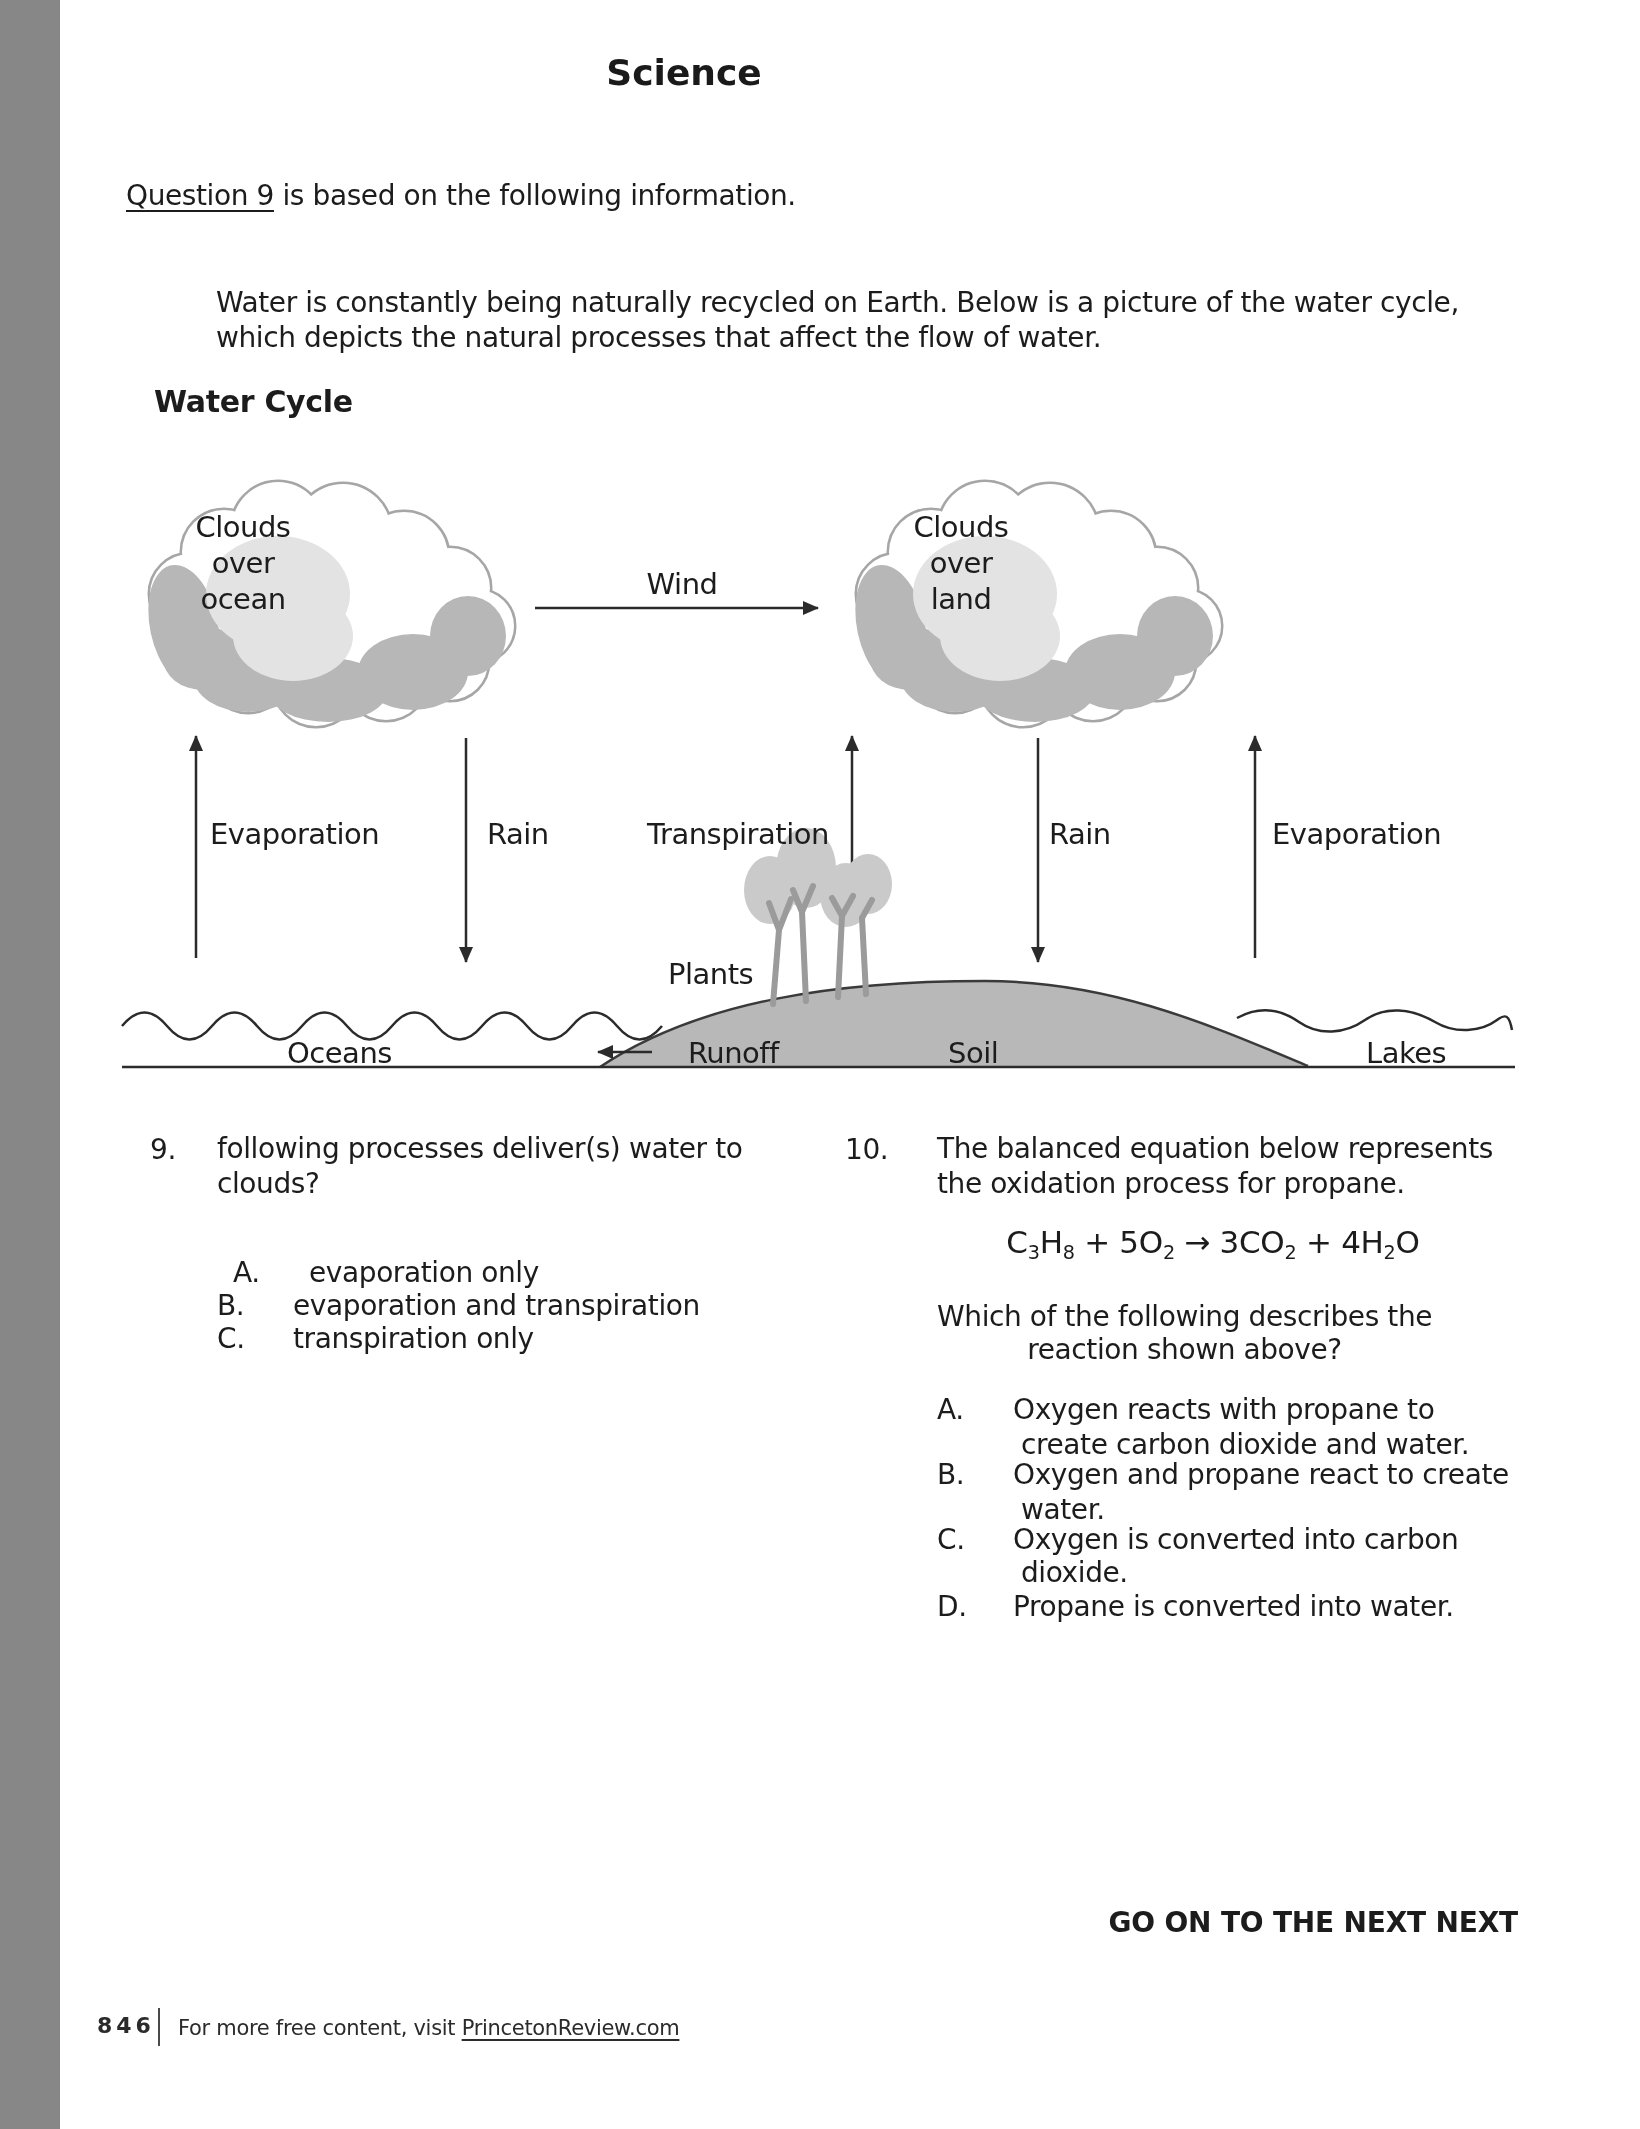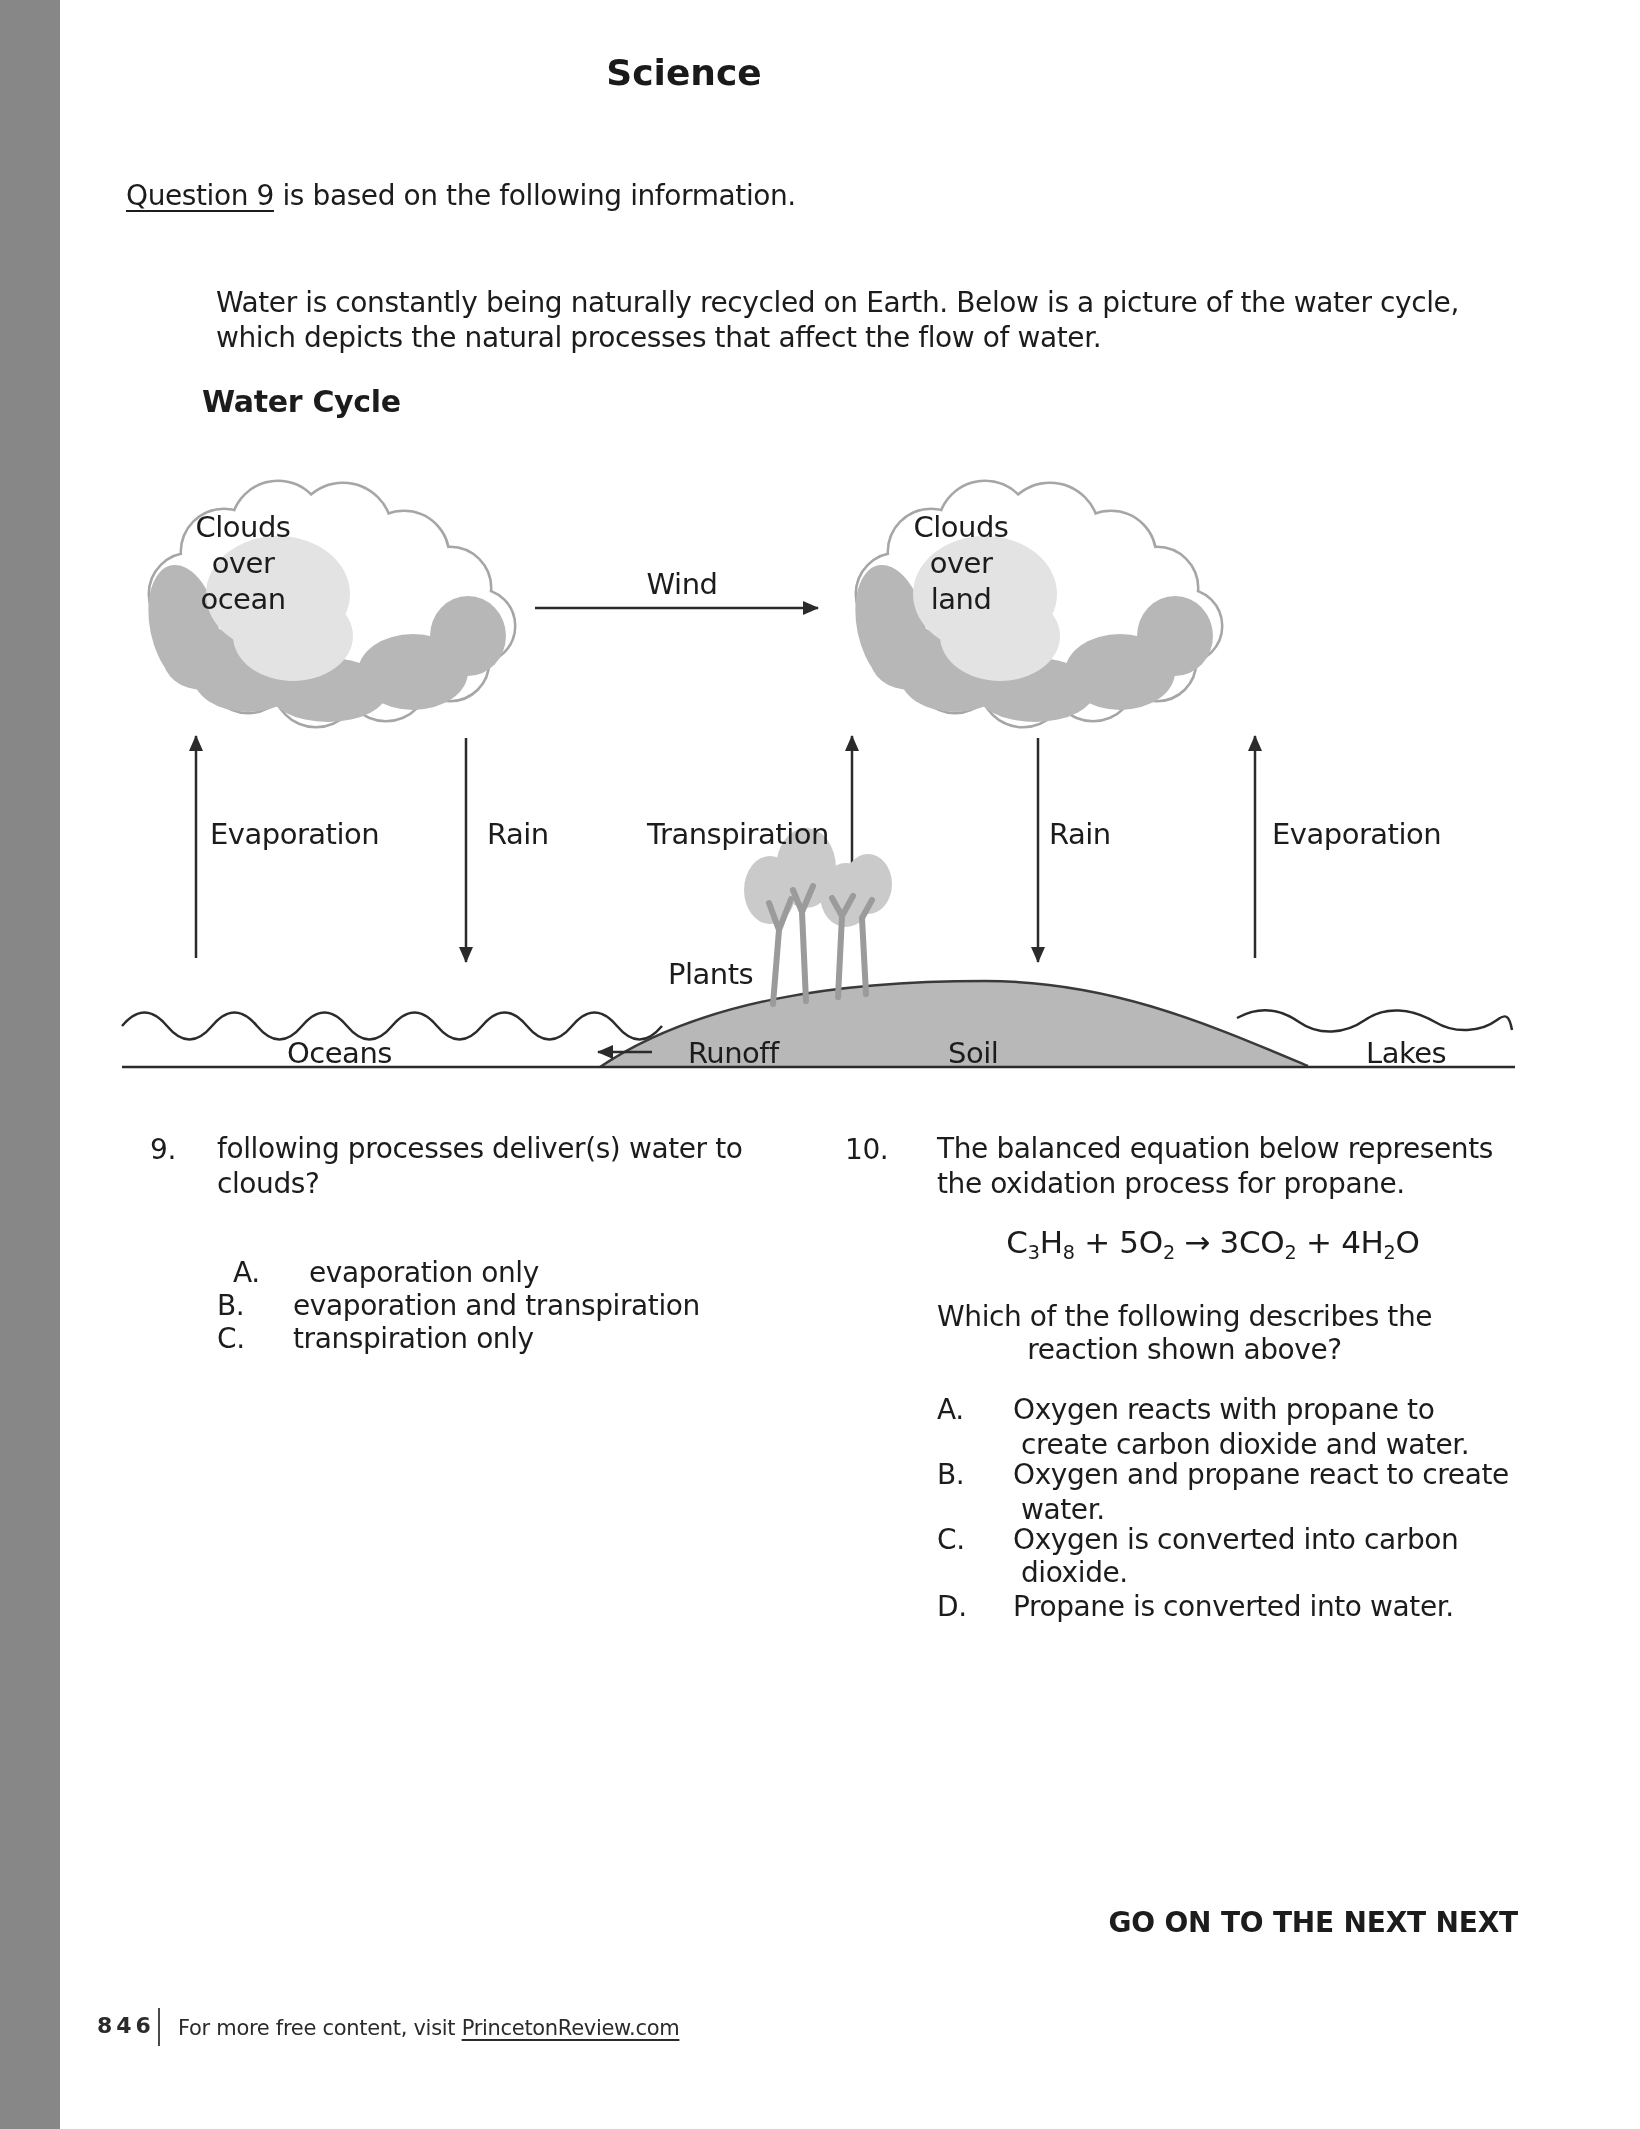--- a/index.html
+++ b/index.html
@@ -7,21 +7,21 @@
     position:relative;width:1640px;height:2129px;background:#ffffff;overflow:hidden;
     font-family:"DejaVu Sans","Liberation Sans",sans-serif;color:#1c1c1c;
   }
   .sidebar{position:absolute;left:0;top:0;width:60px;height:2129px;background:#878787;}
   .abs{position:absolute;}
   .section-title{font-size:36px;font-weight:bold;letter-spacing:0;color:#1a1a1a;
     left:0;width:1368px;text-align:center;top:52px;}
   .qref-line{left:126px;top:179px;font-size:28px;letter-spacing:-0.4px;}
   .qref-line .uline{text-decoration:underline;text-underline-offset:5px;}
   .intro-para{left:216px;top:285px;font-size:28px;line-height:35px;letter-spacing:-0.4px;}
-  .figure-title{left:154px;top:384px;font-size:30px;font-weight:bold;letter-spacing:-0.3px;margin-left:48px;}
+  .figure-title{left:154px;top:384px;font-size:30px;font-weight:bold;letter-spacing:-0.3px;}
   .diagram-label{font-size:29px;letter-spacing:-0.5px;white-space:nowrap;}
   .cloud-label{text-align:center;line-height:36px;transform:translateX(-50%);}
   .centered{transform:translateX(-50%);}
   .qnum{font-size:28px;letter-spacing:-0.4px;}
   .qprompt{font-size:28px;line-height:35px;letter-spacing:-0.4px;}
   .opt-letter{display:inline-block;width:76px;font-size:28px;letter-spacing:-0.4px;vertical-align:top;}
   .opt-text{font-size:28px;letter-spacing:-0.4px;}
   .optline{font-size:28px;letter-spacing:-0.4px;white-space:nowrap;}
   .equation{font-size:31px;letter-spacing:-0.3px;white-space:nowrap;}
   .equation .sub{font-size:0.62em;position:relative;top:0.33em;}

